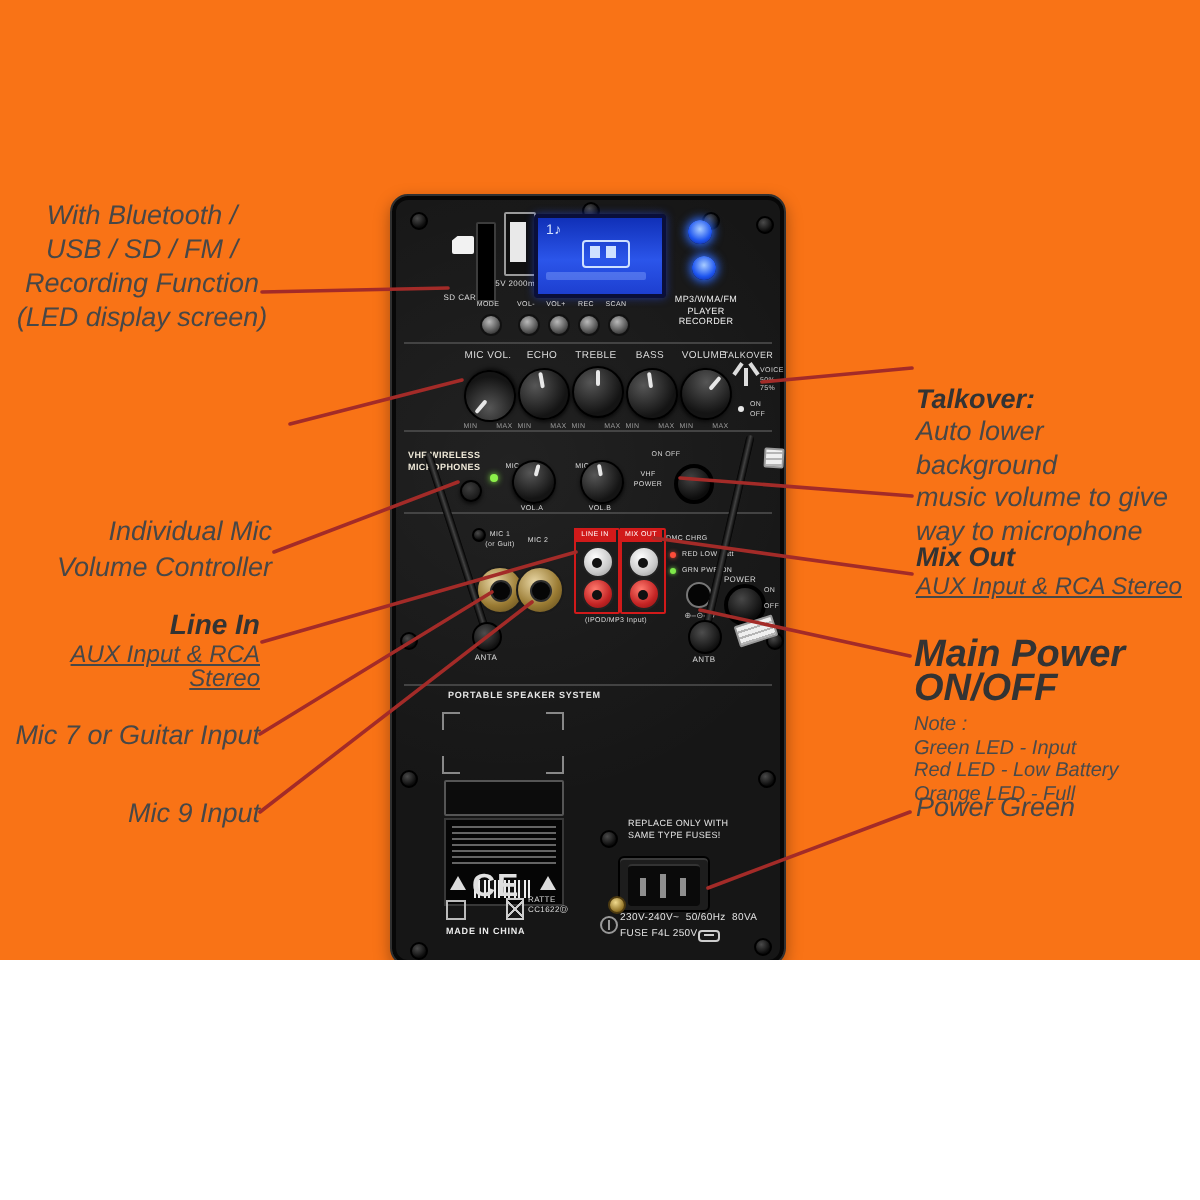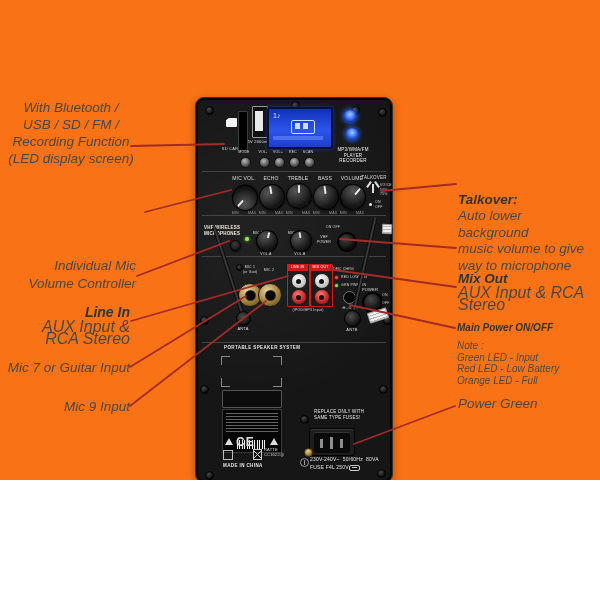--- a/index.html
+++ b/index.html
@@ -3,21 +3,21 @@
 <meta charset="utf-8">
 <style>
   html,body{margin:0;padding:0;background:#fff;}
   #stage{position:relative;width:600px;height:480px;background:#f97316;overflow:hidden;
          font-family:"Liberation Sans",sans-serif;}
   .pre{white-space:pre-line;}
   
   .ann{position:absolute;font-style:italic;color:#474747;}
   .t13{font-size:13.5px;line-height:17px;}
   .t13b{font-size:14px;line-height:17px;font-weight:700;color:#333;}
-  .t10{font-size:16px;line-height:12px;}
+  .t10{font-size:12px;line-height:12px;text-decoration:underline;}
   .note{font-size:10px;line-height:11.5px;color:#4a4a4a;}
   
   #panel{position:absolute;left:195px;top:97px;width:196px;height:384px;background:#161616;
          background-image:radial-gradient(circle at 30% 35%,rgba(255,255,255,0.05),transparent 60%);
          border:1px solid #303030;border-radius:9px;box-shadow:inset 0 0 0 2px #070707,0 3px 8px rgba(0,0,0,0.35);}
   .pt{position:absolute;color:#dcdcdc;font-style:normal;letter-spacing:.2px;}
   .s35{font-size:3.5px;line-height:4.5px;}
   .s4{font-size:4px;line-height:5px;}
   .s45{font-size:4.5px;line-height:5.5px;}
   .s5{font-size:5px;line-height:6px;}
@@ -78,21 +78,21 @@
     <div class="t13b" style="font-size:13.5px;">Talkover:</div>
     <div class="t13 pre" style="line-height:16.5px;">Auto lower background
 music volume to give
 way to microphone</div>
   </div>
   <div class="ann" style="left:458px;top:270px;width:138px;">
     <div class="t13b" style="font-size:13.5px;">Mix Out</div>
     <div class="t10">AUX Input &amp; RCA Stereo</div>
   </div>
   <div class="ann" style="left:457px;top:319px;width:140px;">
-    <div class="t13b" style="font-size:10px;">Main Power ON/OFF</div>
+    <div class="t13b" style="font-size:19px;">Main Power ON/OFF</div>
     <div class="note pre" style="margin-top:4px;">Note :
 Green LED - Input
 Red LED - Low Battery
 Orange LED - Full</div>
   </div>
   <div class="ann t13" style="left:458px;top:395px;width:120px;">Power Green</div>
 
   <div id="panel">
 
     <div class="screw" style="left:8.5px;top:7.5px;"></div>
@@ -263,21 +263,21 @@
     <div class="bracket" style="left:25px;top:280px;border-left:1.5px solid #888;border-bottom:1.5px solid #888;"></div>
     <div class="bracket" style="left:77px;top:280px;border-right:1.5px solid #888;border-bottom:1.5px solid #888;"></div>
     <div style="position:absolute;left:26px;top:292px;width:58px;height:16px;background:#0c0c0c;border:1px solid #555;border-radius:1px;"></div>
     <div style="position:absolute;left:26px;top:311px;width:58px;height:42px;background:#050505;border:1px solid #383838;">
       <div style="position:absolute;left:3px;top:3px;width:52px;height:21px;background:repeating-linear-gradient(180deg,rgba(255,255,255,.38) 0 1px,transparent 1px 3px);"></div>
       <div style="position:absolute;left:2px;top:28px;width:0;height:0;border-left:4px solid transparent;border-right:4px solid transparent;border-bottom:7px solid #ddd;"></div>
       <div style="position:absolute;left:14px;top:30px;width:28px;height:9px;background:repeating-linear-gradient(90deg,#eee 0 1px,#111 1px 2px,#eee 2px 3px,#111 3px 5px);"></div>
       <div style="position:absolute;left:47px;top:28px;width:0;height:0;border-left:4px solid transparent;border-right:4px solid transparent;border-bottom:7px solid #ddd;"></div>
     </div>
     <div style="position:absolute;left:27px;top:352px;width:8px;height:8px;border:1px solid #bbb;"></div>
-    <div class="pt" style="left:40px;top:337px;font-size:12px;font-weight:bold;color:#e0e0e0;letter-spacing:1px;">CE</div>
+    <div class="pt" style="left:40px;top:337px;font-size:16px;font-weight:bold;color:#e0e0e0;letter-spacing:1px;">CE</div>
     <div style="position:absolute;left:57px;top:351px;width:7px;height:9px;border:1px solid #ccc;background:linear-gradient(45deg,transparent 44%,#ccc 44% 56%,transparent 56%),linear-gradient(-45deg,transparent 44%,#ccc 44% 56%,transparent 56%);"></div>
     <div class="pt s4 pre" style="left:68px;top:349px;width:30px;">RATTE
 CC1622Ⓓ</div>
     <div class="pt s45" style="left:27px;top:365px;font-weight:bold;letter-spacing:.4px;color:#eaeaea;">MADE IN CHINA</div>
 
     <div class="pt s45 pre" style="left:118px;top:311px;width:60px;color:#e6e6e6;">REPLACE ONLY WITH
 SAME TYPE FUSES!</div>
     <div style="position:absolute;left:113px;top:330px;width:44px;height:26px;background:#1d1d1d;border:1px solid #000;border-radius:3px;box-shadow:inset 0 1px 0 #3a3a3a;">
       <div style="position:absolute;left:4px;top:3px;width:36px;height:20px;background:#0a0a0a;border-radius:2px;border-top:1px solid #333;">
         <div style="position:absolute;left:6px;top:6px;width:3px;height:9px;background:#8f8f8f;"></div>

